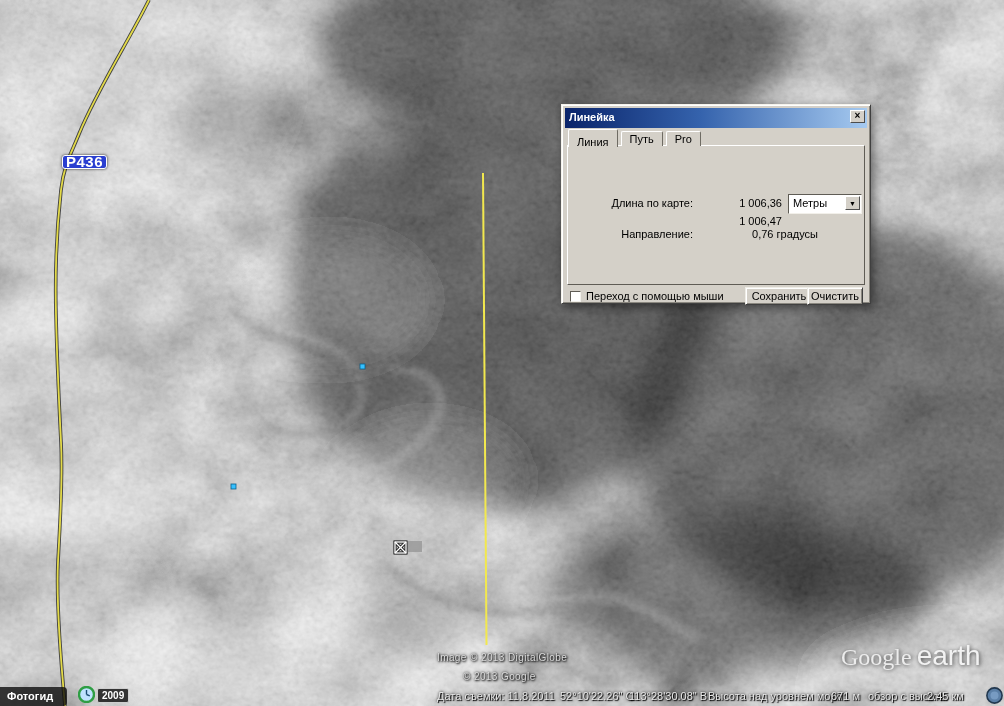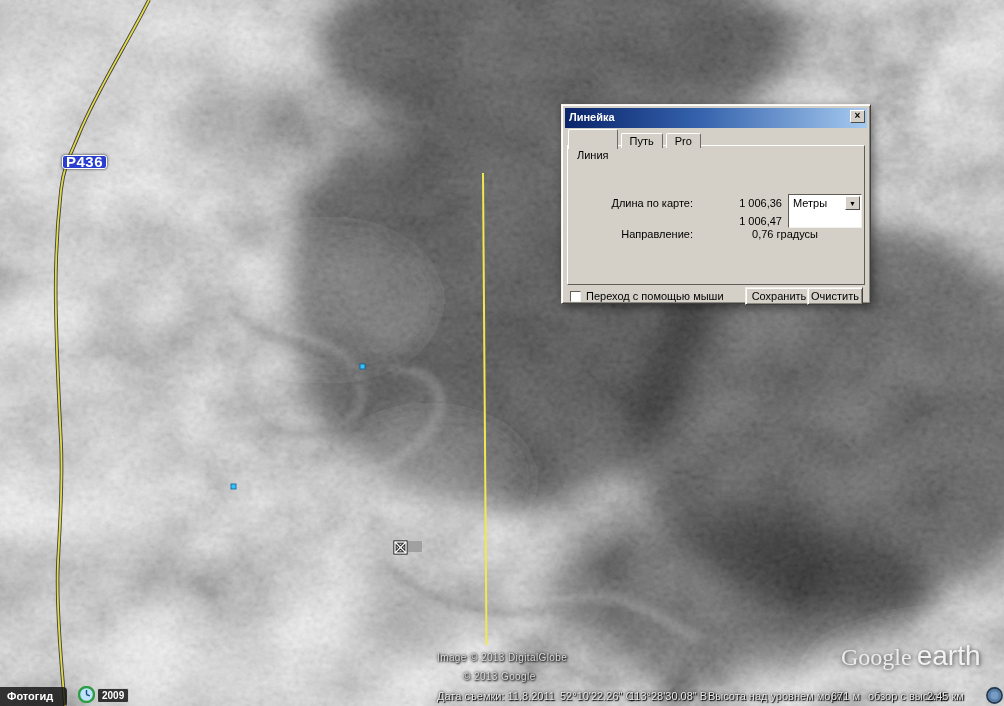--- a/index.html
+++ b/index.html
@@ -40,29 +40,29 @@
   .titlebar { position:absolute; left:3px; top:3px; right:3px; height:20px;
     background:linear-gradient(to right,#0a246a,#3563ad 45%,#a6caf0);
     color:#fff; font-weight:bold; font-size:11px; padding:3px 4px; }
   .close-btn { position:absolute; right:2px; top:2px; width:15px; height:13px;
     background:#d4d0c8; border:1px solid; border-color:#fff #4d4d4d #4d4d4d #fff;
     font-size:10px; line-height:10px; text-align:center; font-weight:bold; color:#000; cursor:default; }
   .tabstrip { position:absolute; left:6px; top:23px; display:flex; align-items:flex-end; z-index:3; }
   .tab { height:15px; padding:1px 8px 0; margin-right:3px; background:#d4d0c8;
     border:1px solid #6e6b63; border-bottom:none; border-top-color:#fff; border-left-color:#fff;
     border-radius:2px 2px 0 0; font-size:11px; }
-  .tab.active { height:18px; position:relative; top:1px; padding-top:19px; background:#d4d0c8; }
+  .tab.active { height:18px; position:relative; top:1px; padding-top:6px; background:#d4d0c8; }
   .tabpage { position:absolute; left:5px; top:40px; right:5px; height:140px;
     border:1px solid; border-color:#fff #5f5c55 #5f5c55 #fff; }
   .desc { position:absolute; left:7px; top:43px; right:8px; }
   .f-label { position:absolute; left:4px; width:127px; text-align:right; }
   .f-value { position:absolute; left:135px; width:85px; text-align:right; }
   .f-value.wide { width:121px; }
   .r1 { top:92px; } .r2 { top:110px; } .r3 { top:123px; }
-  .combo { position:absolute; left:226px; top:89px; width:74px; height:34px; background:#fff;
+  .combo { position:absolute; left:226px; top:89px; width:74px; height:20px; background:#fff;
     border:1px solid; border-color:#5f5c55 #f2f0ea #f2f0ea #5f5c55; padding:2px 18px 0 4px; }
   .combo-arrow { position:absolute; right:1px; top:1px; width:15px; height:14px;
     background:#d4d0c8; border:1px solid; border-color:#fff #4d4d4d #4d4d4d #fff;
     font-size:7px; line-height:13px; text-align:center; color:#000; }
   .chk { position:absolute; left:8px; top:186px; width:11px; height:11px; background:#fff;
     border:1px solid; border-color:#5f5c55 #f2f0ea #f2f0ea #5f5c55; }
   .chk-label { position:absolute; left:24px; top:185px; }
   .btn { position:absolute; top:182px; height:18px; background:#d4d0c8; text-align:center;
     border:1px solid; border-color:#efede6 #404040 #404040 #efede6;
     box-shadow: inset 1px 1px 0 #fff, inset -1px -1px 0 #8a877f;

